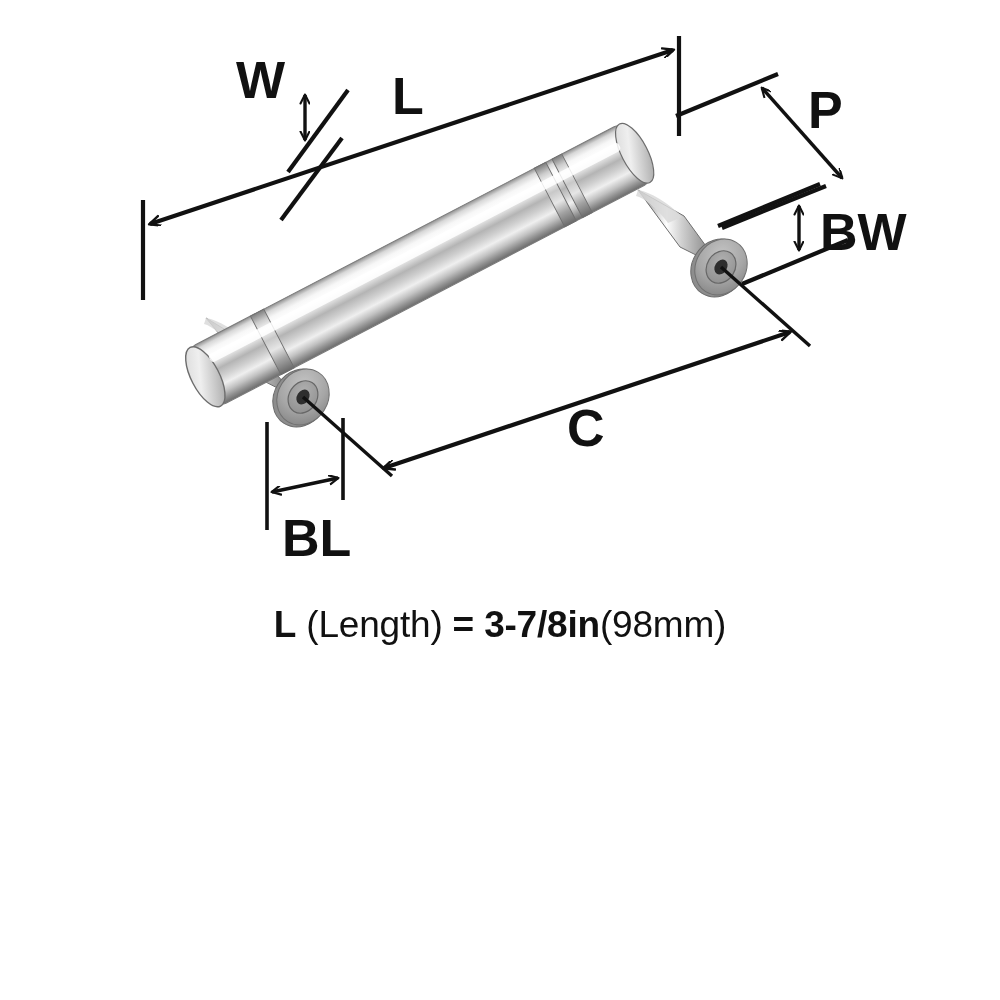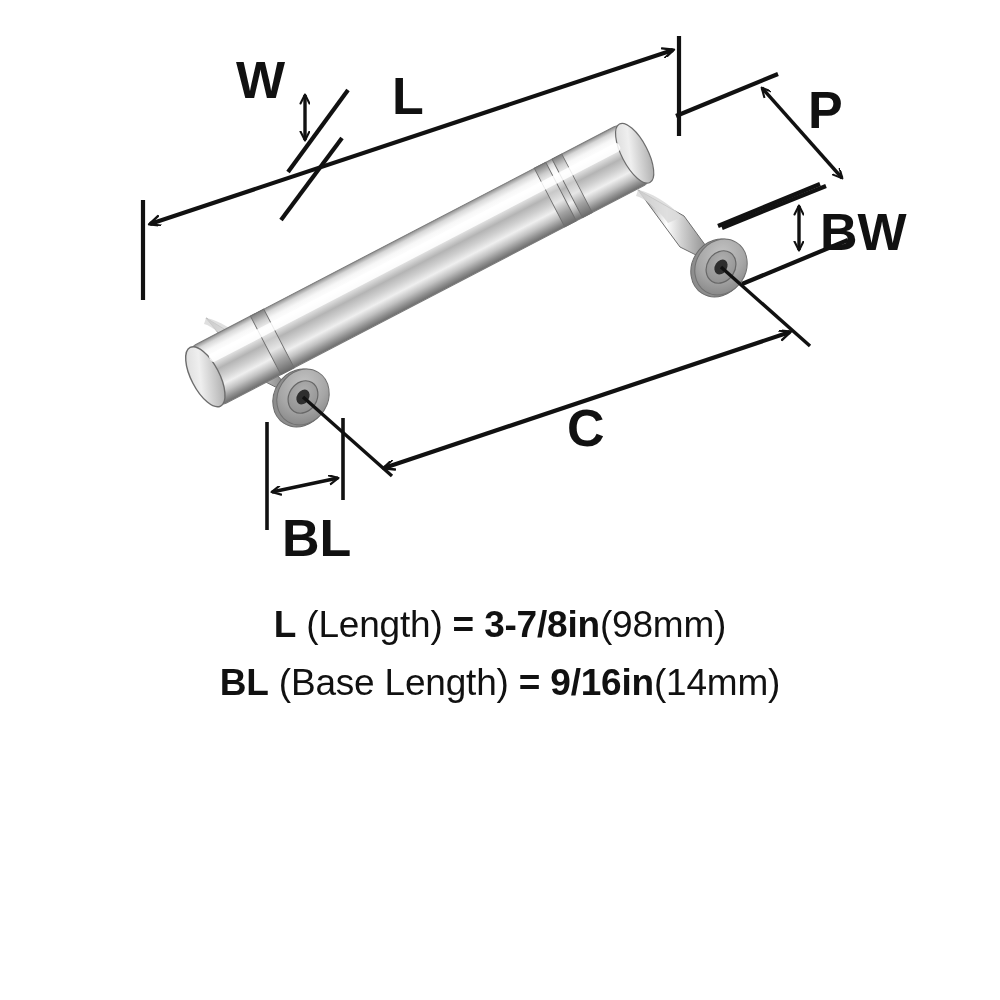--- a/index.html
+++ b/index.html
@@ -249,22 +249,16 @@
     <div class="spec-line">
       <span class="spec-code">L</span>
       <span class="spec-desc">(Length)</span>
       <span class="spec-eq">=</span>
       <span class="spec-val">3-7/8in</span><span class="spec-metric">(98mm)</span>
     </div>
 
 
 
 
-    <div class="spec-line">
-      <span class="spec-code">BL</span>
-      <span class="spec-desc">(Base Length)</span>
-      <span class="spec-eq">=</span>
-      <span class="spec-val">9/16in</span><span class="spec-metric">(14mm)</span>
-    </div>
 
 
   </div>
 </div>
 
 </body></html>

